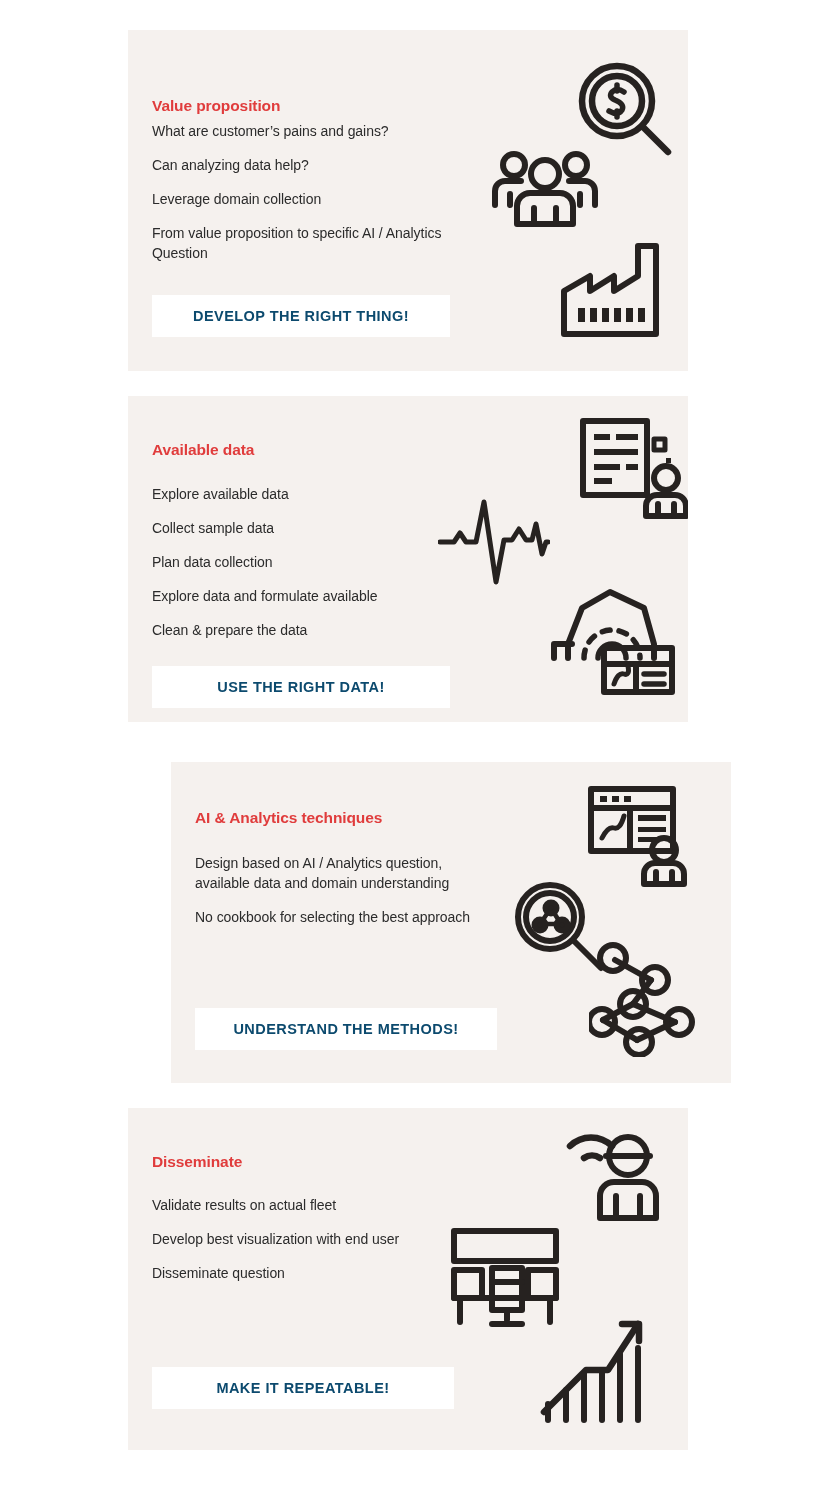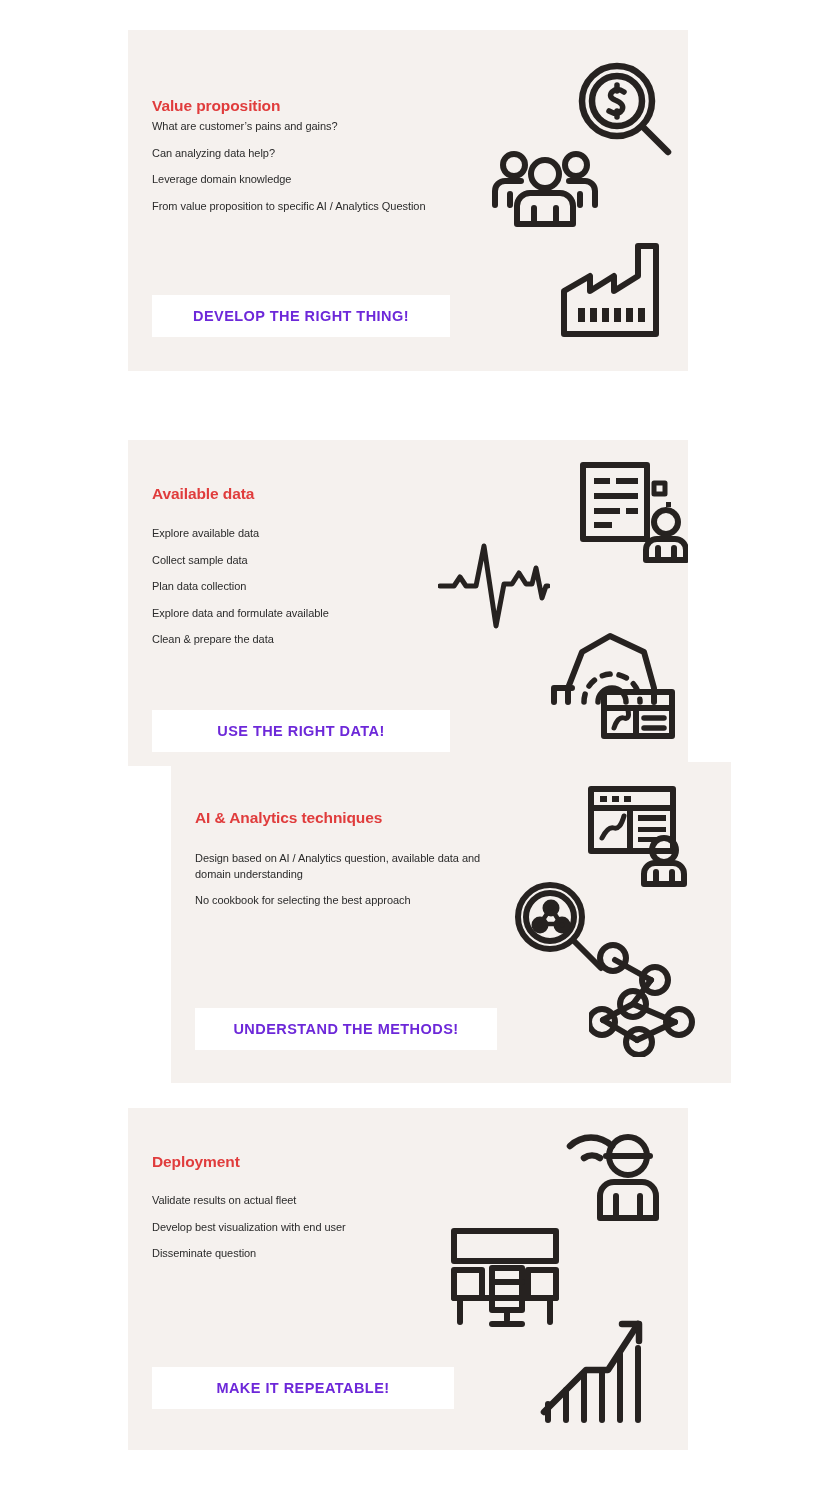--- a/index.html
+++ b/index.html
@@ -27,53 +27,53 @@
     font-weight:bold;
     letter-spacing:-0.1px;
     color:#e03c3c;
   }
   .bullets{
     position:absolute;
     left:24px;
     width:300px;
   }
   .bullet{
-    font-size:11px;
+    font-size:14px;
     line-height:1.42;
     color:#2b2b2b;
     margin-bottom:11px;
     letter-spacing:-0.05px;
   }
   .bullet:last-child{margin-bottom:0;}
 
   .cta{
     position:absolute;
     left:24px;
     background:#ffffff;
-    color:#6d28d9;
+    color:#0c4a6e;
     font-size:14.5px;
     font-weight:bold;
     letter-spacing:0.45px;
     display:flex;
     align-items:center;
     justify-content:center;
     box-sizing:border-box;
   }
 
   .icons{position:absolute;pointer-events:none;}
   .icon{position:absolute;}
   .icon svg{display:block;}
 
   
   #card-1{top:30px;height:341px;}
   #card-1 .card-heading{top:54px;}
   #card-1 .bullets{top:78px;}
   #card-1 .cta{top:265px;width:298px;height:42px;}
 
-  #card-2{top:396px;height:326px;margin-top:44px;}
+  #card-2{top:396px;height:326px;}
   #card-2 .card-heading{top:32px;}
   #card-2 .bullets{top:75px;}
   #card-2 .cta{top:270px;width:298px;height:42px;}
 
   #card-3{top:762px;height:321px;margin-left:43px;}
   #card-3 .card-heading{top:34px;}
   #card-3 .bullets{top:78px;}
   #card-3 .cta{top:246px;width:302px;height:42px;}
 
   #card-4{top:1108px;height:342px;}
@@ -86,21 +86,21 @@
 
 <div class="page">
 
   <section class="card" id="card-1">
     <div class="card-inner">
       <h2 class="card-heading">Value proposition</h2>
 
       <div class="bullets">
         <p class="bullet">What are customer’s pains and gains?</p>
         <p class="bullet">Can analyzing data help?</p>
-        <p class="bullet">Leverage domain knowledge</p>
+        <p class="bullet">Leverage domain collection</p>
         <p class="bullet">From value proposition to specific AI / Analytics Question</p>
       </div>
 
       <div class="cta">DEVELOP THE RIGHT THING!</div>
 
       <div class="icons" style="left:330px;top:0;width:230px;height:341px;">
         <span class="icon" style="left:118px;top:30px;">
           <svg width="100" height="100" viewBox="0 0 100 100" fill="none" stroke="#262220" stroke-width="6.5" stroke-linecap="round" stroke-linejoin="round">
             <circle cx="41" cy="41" r="35"></circle>
             <circle cx="41" cy="41" r="25"></circle>
@@ -268,21 +268,21 @@
             <circle cx="50" cy="100" r="13"></circle>
             <circle cx="90" cy="80" r="13"></circle>
           </svg>
         </span>
       </div>
     </div>
   </section>
 
   <section class="card" id="card-4">
     <div class="card-inner">
-      <h2 class="card-heading">Deployment</h2>
+      <h2 class="card-heading">Disseminate</h2>
 
       <div class="bullets">
         <p class="bullet">Validate results on actual fleet</p>
         <p class="bullet">Develop best visualization with end user</p>
         <p class="bullet">Disseminate question</p>
       </div>
 
       <div class="cta">MAKE IT REPEATABLE!</div>
 
       <div class="icons" style="left:320px;top:0;width:240px;height:342px;">

